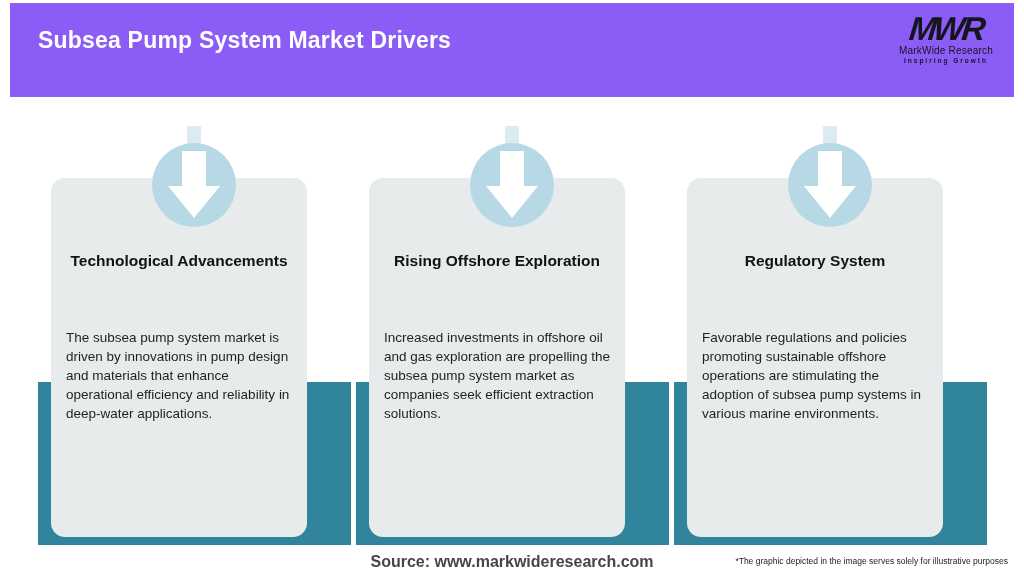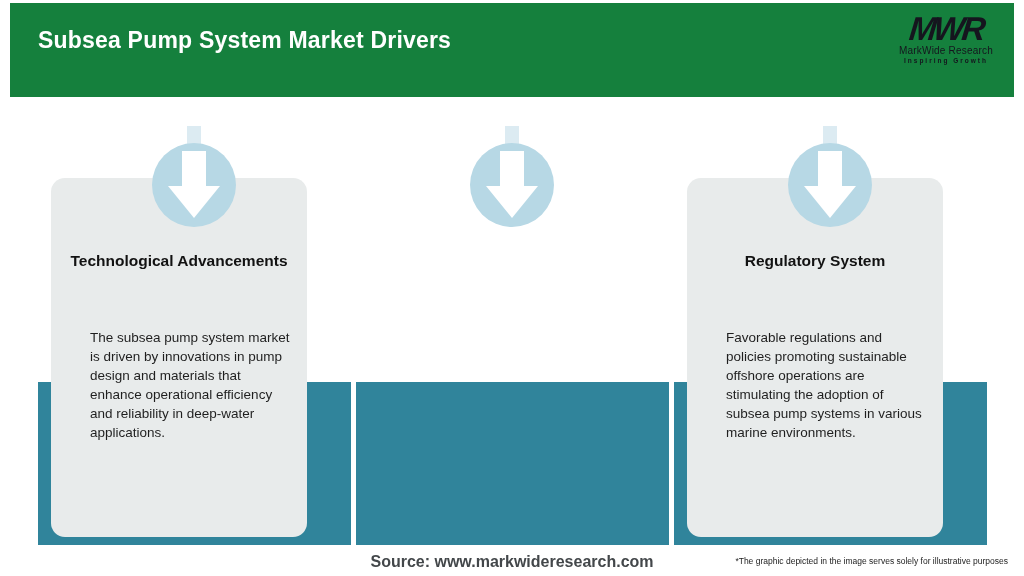--- a/index.html
+++ b/index.html
@@ -2,42 +2,42 @@
 <html><head>
 <meta charset="utf-8">
 <style>
   * { margin:0; padding:0; box-sizing:border-box; }
   html,body { width:1024px; height:576px; background:#fff; overflow:hidden; }
   .page { position:relative; width:1024px; height:576px; background:#fff;
           font-family:"Liberation Sans", sans-serif; }
 
   
   .header { position:absolute; left:10px; top:3px; width:1004px; height:94px;
-            background:#15803d; }
+            background:#8b5cf6; }
   .header-title { position:absolute; left:28px; top:24px; font-size:23px;
                   font-weight:bold; color:#ffffff; letter-spacing:0.2px; }
   .logo { position:absolute; right:14px; top:8px; width:108px; text-align:center;
           color:#15151e; }
   .logo-mark { font-size:33px; font-weight:900; font-style:italic;
                letter-spacing:-3px; line-height:1.1; transform:skewX(-6deg); }
   .logo-name { font-size:10px; font-weight:normal; margin-top:-2px; letter-spacing:0.2px; }
   .logo-tagline { font-size:6.5px; font-weight:bold; letter-spacing:2px; margin-top:1px; }
 
   
   .band { position:absolute; top:382px; width:313px; height:163px; background:#30849b; }
   .band-1 { left:38px; } .band-2 { left:356px; } .band-3 { left:674px; }
 
   
   .card { position:absolute; top:178px; width:256px; height:359px;
           background:#e8ebeb; border-radius:14px; }
   .card-1 { left:51px; } .card-2 { left:369px; } .card-3 { left:687px; }
   .card-title { position:absolute; top:74px; left:8px; right:8px; text-align:center;
                 font-size:15.5px; font-weight:bold; color:#121212; }
   .card-body { position:absolute; top:150px; left:15px; right:13px;
-               font-size:13.5px; line-height:19px; color:#1f1f1f;margin-left:24px; }
+               font-size:13.5px; line-height:19px; color:#1f1f1f; }
 
   
   .icon-wrap { position:absolute; top:126px; width:84px; height:104px; }
   .icon-1 { left:152px; } .icon-2 { left:470px; } .icon-3 { left:788px; }
 
   
   .source { position:absolute; top:553px; left:312px; width:400px; text-align:center;
             font-size:16px; font-weight:bold; color:#43474a; }
   .disclaimer { position:absolute; top:556px; right:16px; font-size:8.5px;
                 color:#1c1c1c; }
@@ -58,20 +58,24 @@
 
   <div class="band band-1"></div>
   <div class="band band-2"></div>
   <div class="band band-3"></div>
 
   <div class="card card-1">
     <div class="card-title">Technological Advancements</div>
     <div class="card-body">The subsea pump system market is driven by innovations in pump design and materials that enhance operational efficiency and reliability in deep-water applications.</div>
   </div>
 
+  <div class="card card-2">
+    <div class="card-title">Rising Offshore Exploration</div>
+    <div class="card-body">Increased investments in offshore oil and gas exploration are propelling the subsea pump system market as companies seek efficient extraction solutions.</div>
+  </div>
 
   <div class="card card-3">
     <div class="card-title">Regulatory System</div>
     <div class="card-body">Favorable regulations and policies promoting sustainable offshore operations are stimulating the adoption of subsea pump systems in various marine environments.</div>
   </div>
 
   <div class="icon-wrap icon-1">
     <svg width="84" height="104" viewBox="0 0 84 104" aria-hidden="true">
       <rect x="35" y="0" width="14" height="22" fill="#dcebf2"></rect>
       <circle cx="42" cy="59" r="42" fill="#b7d8e5"></circle>

